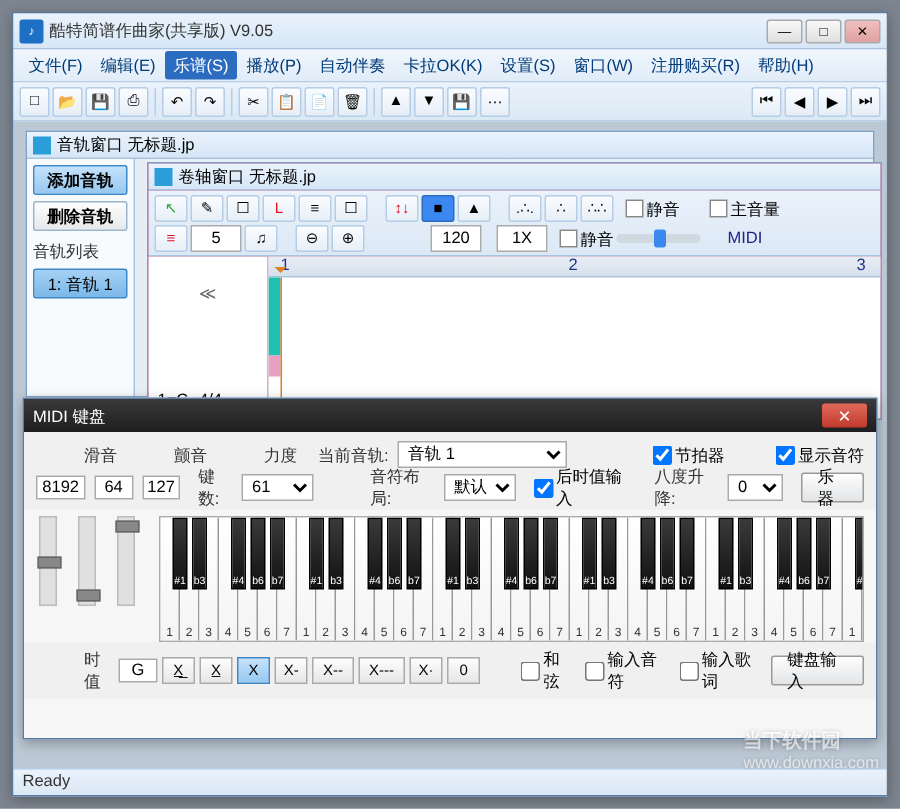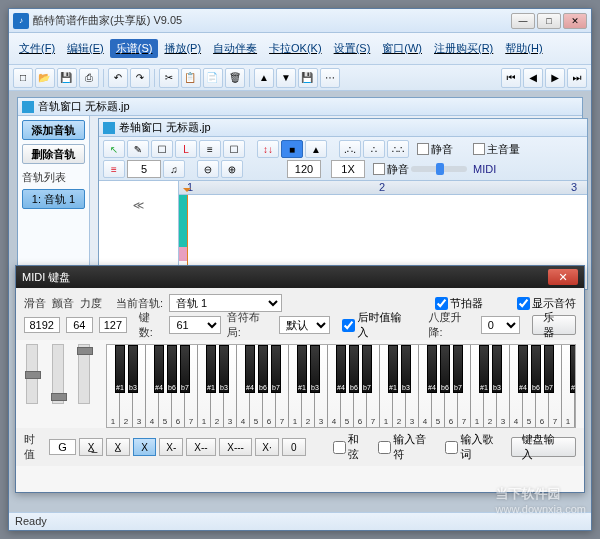--- a/index.html
+++ b/index.html
@@ -8,21 +8,21 @@
 .window { position: absolute; background: #f0f0f0; border: 1px solid #5a7ba0; box-shadow: 0 2px 8px rgba(0,0,0,.3); }
 
 .main-window { left: 8px; top: 8px; width: 584px; height: 523px; background: #e8eef5; }
 .titlebar { height: 24px; background: linear-gradient(#eaf3fc,#d6e6f7); display: flex; align-items: center; padding: 0 4px; border-bottom: 1px solid #a9c4e0; }
 .titlebar .app-icon { width: 16px; height: 16px; background: #1e70c4; border-radius: 2px; margin-right: 4px; display:flex;align-items:center;justify-content:center;color:#fff;font-size:8px; }
 .titlebar .title { flex: 1; color: #333; }
 .win-controls { display: flex; gap: 2px; }
 .win-btn { width: 24px; height: 16px; background: linear-gradient(#f8f8f8,#e0e0e0); border: 1px solid #aaa; border-radius: 2px; display:flex;align-items:center;justify-content:center;font-size:9px;cursor:pointer; }
 .win-btn.close { background: linear-gradient(#f0c0c0,#e0a0a0); }
 
-.menubar { height: 32px; background: linear-gradient(#f0f6fd,#e1ecf8); display: flex; align-items: center; padding: 0 4px; border-bottom: 1px solid #b5cde6; text-decoration: underline; }
+.menubar { height: 22px; background: linear-gradient(#f0f6fd,#e1ecf8); display: flex; align-items: center; padding: 0 4px; border-bottom: 1px solid #b5cde6; }
 .menu-item { padding: 2px 6px; color: #003b79; cursor: pointer; }
 .menu-item.active { background: #2b6bc0; color: #fff; border-radius: 2px; }
 
 .toolbar { height: 26px; background: linear-gradient(#eaf2fb,#dbe8f5); display: flex; align-items: center; padding: 0 4px; gap: 2px; border-bottom: 1px solid #b5cde6; }
 .toolbar-btn { width: 20px; height: 20px; background: linear-gradient(#fbfdff,#e6eef7); border: 1px solid #b5cde6; border-radius: 2px; display:flex;align-items:center;justify-content:center;cursor:pointer;font-size:10px; }
 .toolbar-sep { width: 1px; height: 18px; background: #b5cde6; margin: 0 2px; }
 .spacer { flex: 1; }
 
 .content-area { position: relative; height: calc(100% - 72px - 18px); background: #bcc8d4; }
 
@@ -60,21 +60,21 @@
 .playhead::before{content:'';position:absolute;top:-7px;left:-4px;border:4px solid transparent;border-top-color:#e08020;}
 .region-teal { position:absolute;top:14px;left:0;width:8px;height:52px;background:#1fc0b0; }
 .region-pink { position:absolute;top:66px;left:0;width:8px;height:14px;background:#e8a0c0; }
 
 .midi-window { position: absolute; left: 15px; top: 265px; width: 570px; height: 228px; background: #f6f6f6; border:1px solid #5a7ba0; }
 .midi-title { height: 22px; background: linear-gradient(#3a3a3a,#1e1e1e); display:flex;align-items:center;color:#fff;padding:0 6px; }
 .midi-title .close-x { margin-left:auto; width:30px;height:16px;background:linear-gradient(#e06a5a,#c0392b);border-radius:2px;display:flex;align-items:center;justify-content:center;color:#fff;cursor:pointer; }
 
 .midi-controls { padding: 4px 8px; background:#f0f0f0; }
 .midi-row { display:flex;align-items:center;gap:6px;height:22px; }
-.midi-label { color:#333; }
+.midi-label { color:#333;margin-left:32px; }
 .midi-num { width:36px;height:16px;background:#fff;border:1px solid #aaa;text-align:center;line-height:14px; }
 .midi-sel { width:52px;height:18px;background:#fff;border:1px solid #aaa;font-size:11px;padding:0 2px; }
 .midi-sel-wide { width:113px; }
 .midi-btn { height:20px;padding:0 10px;background:linear-gradient(#fdfdfd,#e2e4e6);border:1px solid #999;border-radius:2px;cursor:pointer;display:flex;align-items:center; }
 .triple-sliders { display:flex;gap:14px;margin-left:2px; }
 .vslider { width:12px;height:60px;background:#e0e0e0;border:1px solid #bbb;position:relative; }
 .vslider .thumb { position:absolute;left:-2px;width:16px;height:8px;background:#888;border:1px solid #666; }
 
 .keyboard { height: 84px; background:#fff; margin: 4px 8px 0 8px; border:1px solid #aaa; position:relative; overflow:hidden; }
 .white-keys { display:flex; height:100%; }
@@ -197,21 +197,21 @@
             <div class="roll-tool">⊕</div>
             <div style="width:40px"></div>
             <div class="num-box">120</div>
             <div style="width:6px"></div>
             <div class="num-box">1X</div>
             <div class="chk-label">
                 <div class="chk"></div>
                 <span>静音</span>
               </div>
             <div class="slider-sm"></div>
-            <span style="margin-left:4px;color:#228">MIDI</span>
+            <span style="margin-left:16px;color:#228">MIDI</span>
           </div>
         </div>
         <div class="roll-body">
           <div class="roll-left-rail">
             <div class="arrows">≪</div>
             <div class="keysig"><span>1=C</span> &nbsp;<span style="font-size:11px">4/4</span></div>
           </div>
           <div class="roll-grid">
             <div class="ruler">
               <span class="ruler-num" style="left:8px">1</span>

